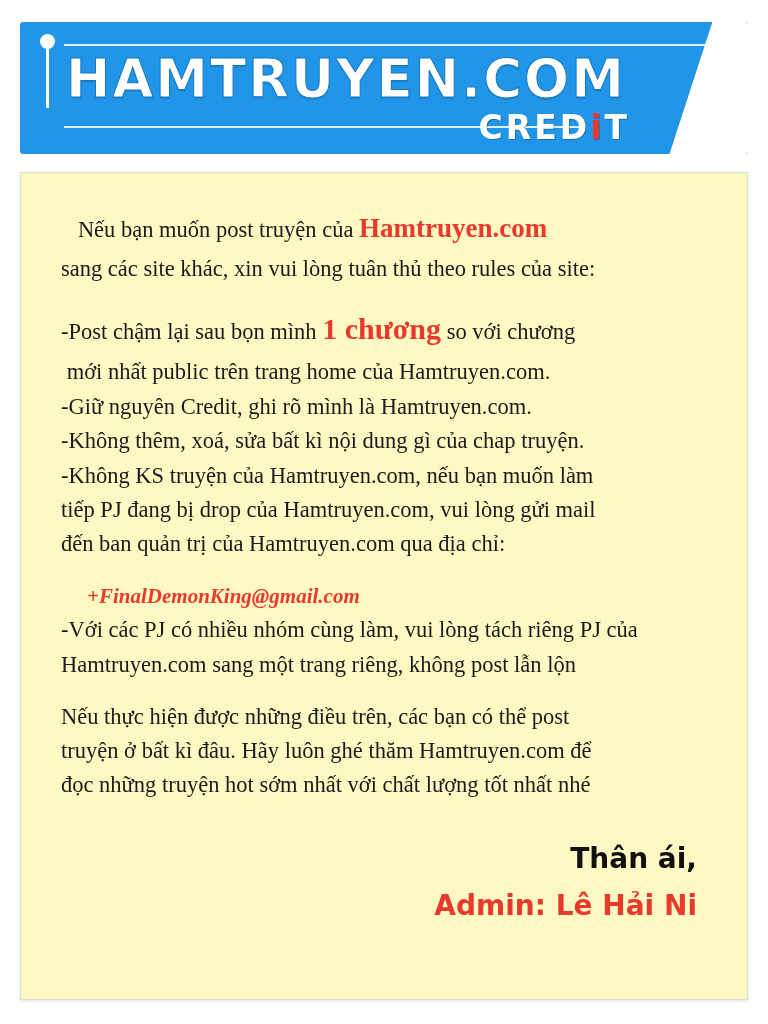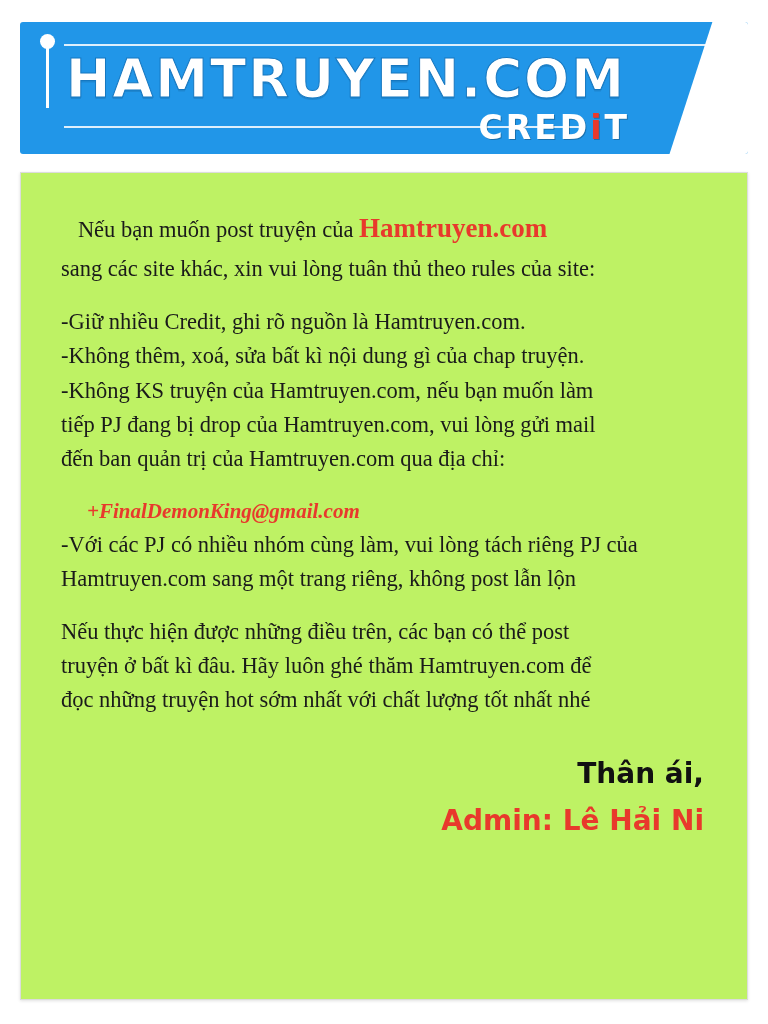--- a/index.html
+++ b/index.html
@@ -97,25 +97,25 @@
     z-index: 4;
   }
   .credit .dot-i {
     color: #e8392c;
   }
 
   
   .card {
     margin-top: 18px;
     height: 828px;
-    background: #bef264;
+    background: #fef9c3;
     border: 1px solid #dcdcdc;
     box-shadow: 0 1px 3px rgba(0,0,0,0.12);
     box-sizing: border-box;
-    padding: 34px 25px 20px 40px;
+    padding: 34px 32px 20px 40px;
   }
   .para {
     font-size: 22.5px;
     line-height: 1.62;
     color: #1a1a1a;
     font-family: "Liberation Serif", serif;
   }
   .hl-big {
     color: #e8392c;
     font-weight: bold;
@@ -182,23 +182,29 @@
   <div class="card">
 
     <div class="para">
       &nbsp;&nbsp;&nbsp;<span>Nếu bạn muốn post truyện của</span>
       <span class="brand-red">Hamtruyen.com</span><br>
       <span>sang các site khác, xin vui lòng tuân thủ theo rules của site:</span>
     </div>
 
     <div class="block-gap"></div>
 
+    <div class="para">
+      <span>-Post chậm lại sau bọn mình</span>
+      <span class="hl-big">1 chương</span>
+      <span>so với chương</span><br>
+      &nbsp;<span>mới nhất public trên trang home của Hamtruyen.com.</span>
+    </div>
 
     <div class="lines">
-      <div>-Giữ nhiều Credit, ghi rõ nguồn là Hamtruyen.com.</div>
+      <div>-Giữ nguyên Credit, ghi rõ mình là Hamtruyen.com.</div>
       <div>-Không thêm, xoá, sửa bất kì nội dung gì của chap truyện.</div>
       <div>-Không KS truyện của Hamtruyen.com, nếu bạn muốn làm</div>
       <div>tiếp PJ đang bị drop của Hamtruyen.com, vui lòng gửi mail</div>
       <div>đến ban quản trị của Hamtruyen.com qua địa chỉ:</div>
       <div>
         <span class="mail">+FinalDemonKing@gmail.com</span>
       </div>
       <div>-Với các PJ có nhiều nhóm cùng làm, vui lòng tách riêng PJ của</div>
       <div>Hamtruyen.com sang một trang riêng, không post lẫn lộn</div>
     </div>

